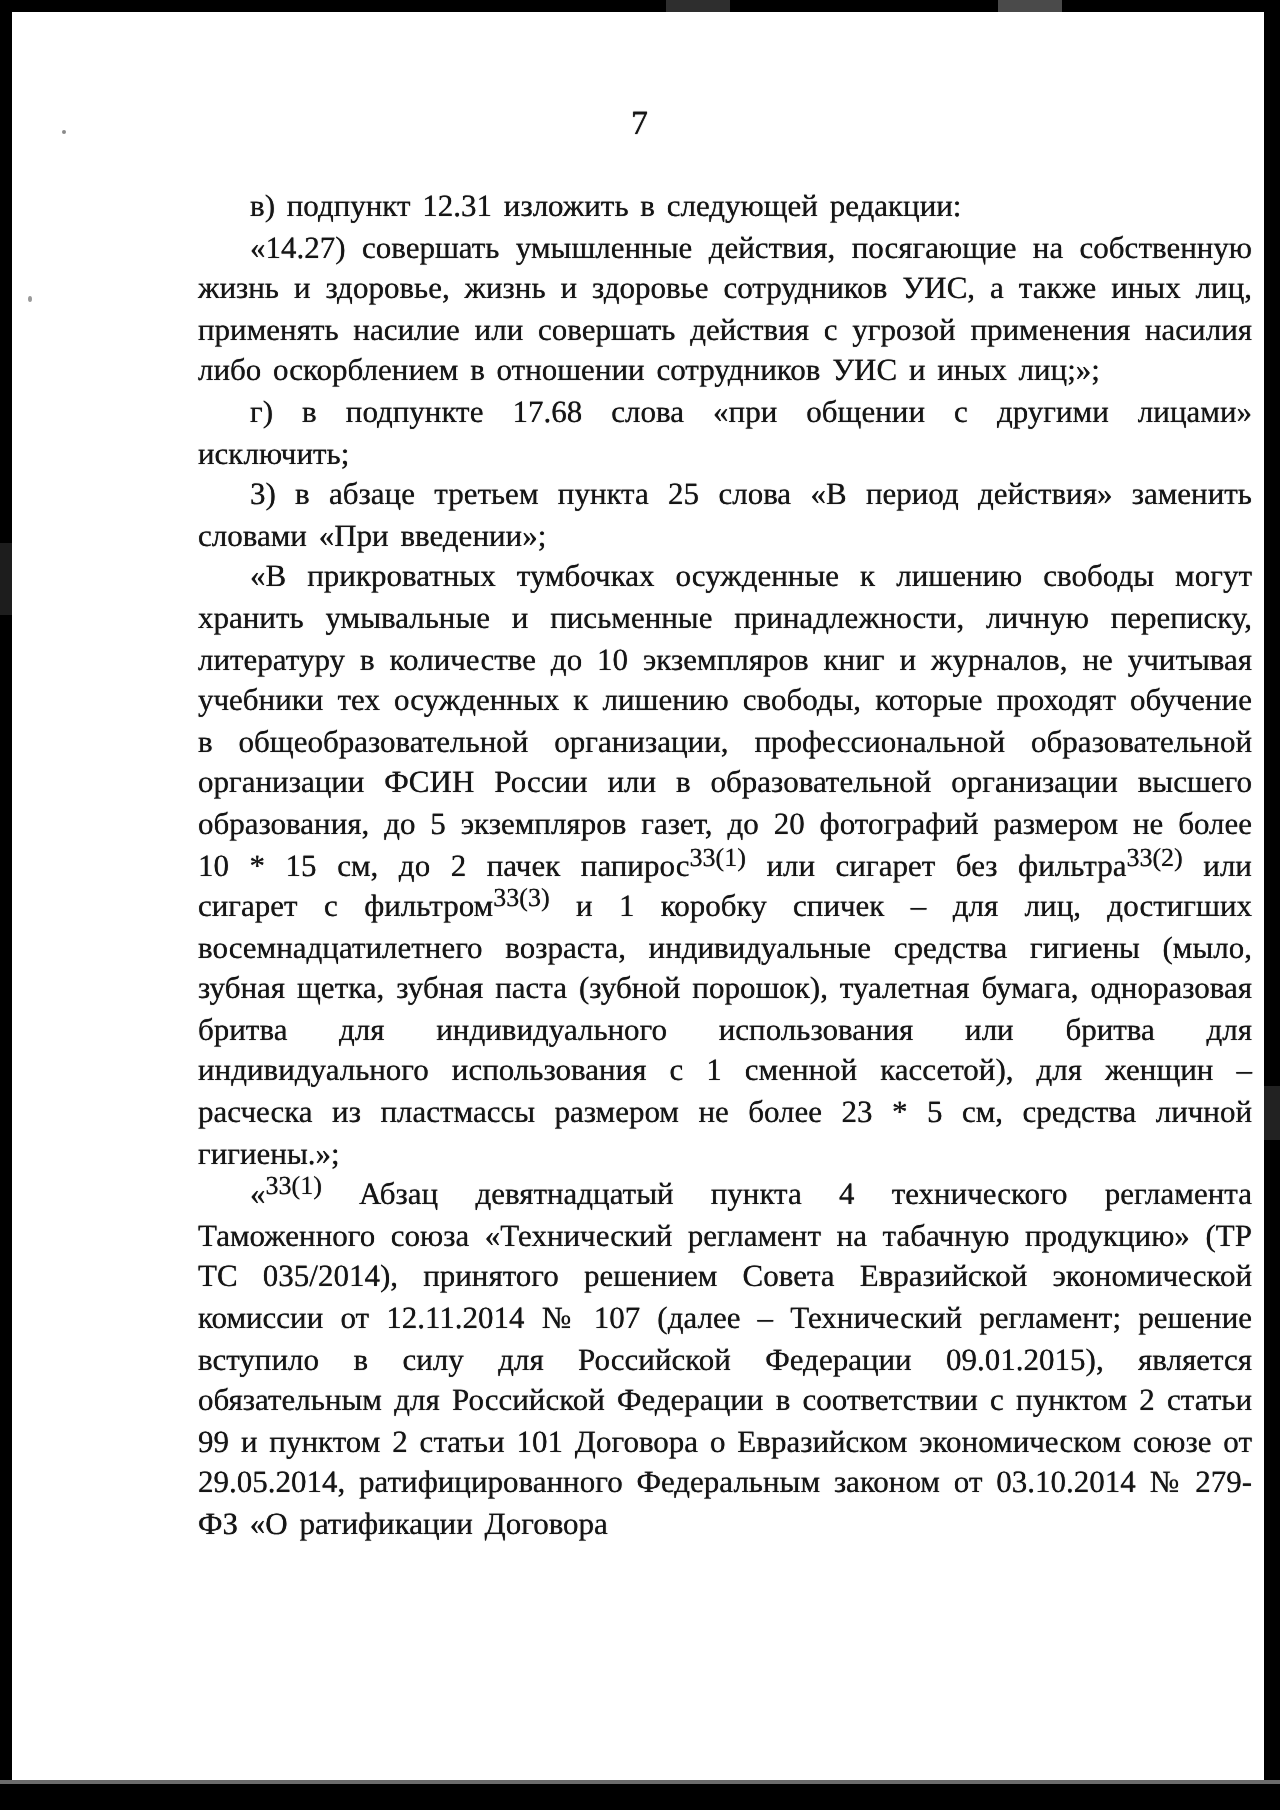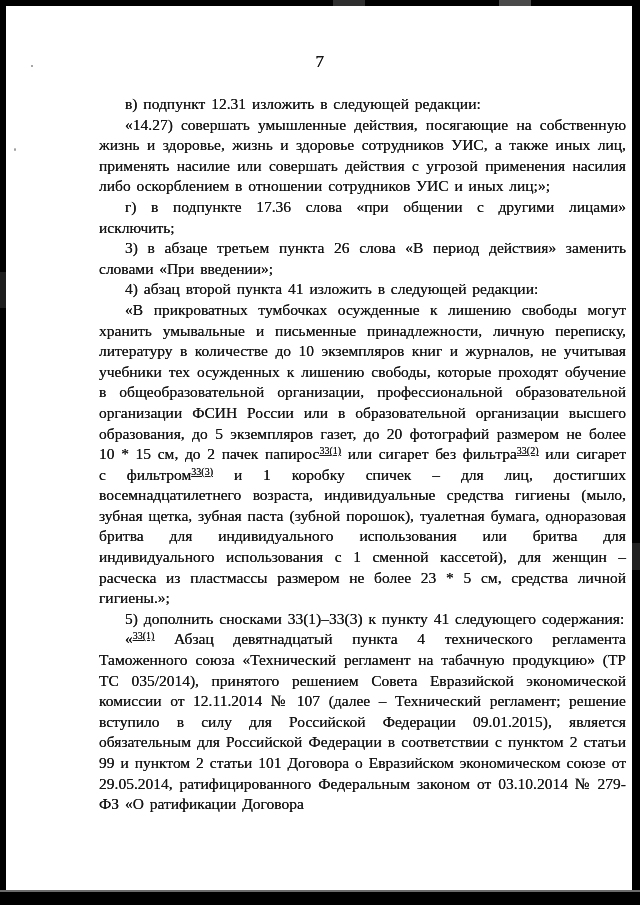--- a/index.html
+++ b/index.html
@@ -52,27 +52,26 @@
     margin: 0;
     font-size: 15.5px;
     line-height: 20.6px;
     text-align: justify;
     text-indent: 26px;
     word-spacing: 2px;
     hyphens: none;
     text-shadow: 0 0 0.35px #161616;
   }
   .para sup {
-    font-size: 10px;
+    font-size: 13px;
     line-height: 0;
     position: relative;
     top: -5px;
     vertical-align: baseline;
     word-spacing: 0;
-    text-decoration: underline;
   }
 </style>
 </head>
 <body>
 
 <div class="scan-page">
 
   <div class="edge edge-top"></div>
   <div class="edge edge-left"></div>
   <div class="edge edge-right"></div>
@@ -81,27 +80,25 @@
   <div class="speck speck-2"></div>
 
   <div class="page-number">7</div>
 
   <div class="doc-body">
 
     <p class="para">в) подпункт 12.31 изложить в следующей редакции:</p>
 
     <p class="para">«14.27) совершать умышленные действия, посягающие на собственную жизнь и здоровье, жизнь и здоровье сотрудников УИС, а также иных лиц, применять насилие или совершать действия с угрозой применения насилия либо оскорблением в отношении сотрудников УИС и иных лиц;»;</p>
 
-    <p class="para">г) в подпункте 17.36 слова «при общении с другими лицами» исключить;</p>
+    <p class="para">г) в подпункте 17.68 слова «при общении с другими лицами» исключить;</p>
 
 
-    <p class="para">3) в абзаце третьем пункта 26 слова «В период действия» заменить словами «При введении»;</p>
+    <p class="para">3) в абзаце третьем пункта 25 слова «В период действия» заменить словами «При введении»;</p>
 
-    <p class="para">4) абзац второй пункта 41 изложить в следующей редакции:</p>
 
     <p class="para"><span>«В прикроватных тумбочках осужденные к лишению свободы могут хранить умывальные и письменные принадлежности, личную переписку, литературу в количестве до 10 экземпляров книг и журналов, не учитывая учебники тех осужденных к лишению свободы, которые проходят обучение в общеобразовательной организации, профессиональной образовательной организации ФСИН России или в образовательной организации высшего образования, до 5 экземпляров газет, до 20 фотографий размером не более 10 * 15 см, до 2 пачек папирос</span><sup>33(1)</sup><span> или сигарет без фильтра</span><sup>33(2)</sup><span> или сигарет с фильтром</span><sup>33(3)</sup><span> и 1 коробку спичек – для лиц, достигших восемнадцатилетнего возраста, индивидуальные средства гигиены (мыло, зубная щетка, зубная паста (зубной порошок), туалетная бумага, одноразовая бритва для индивидуального использования или бритва для индивидуального использования с 1 сменной кассетой), для женщин – расческа из пластмассы размером не более 23 * 5 см, средства личной гигиены.»;</span></p>
 
-    <p class="para">5) дополнить сносками 33(1)–33(3) к пункту 41 следующего содержания:</p>
 
     <p class="para"><span>«</span><sup>33(1)</sup><span> Абзац девятнадцатый пункта 4 технического регламента Таможенного союза «Технический регламент на табачную продукцию» (ТР ТС 035/2014), принятого решением Совета Евразийской экономической комиссии от 12.11.2014 № 107 (далее – Технический регламент; решение вступило в силу для Российской Федерации 09.01.2015), является обязательным для Российской Федерации в соответствии с пунктом 2 статьи 99 и пунктом 2 статьи 101 Договора о Евразийском экономическом союзе от 29.05.2014, ратифицированного Федеральным законом от 03.10.2014 № 279-ФЗ «О ратификации Договора</span></p>
 
   </div>
 </div>
 
 </body></html>

